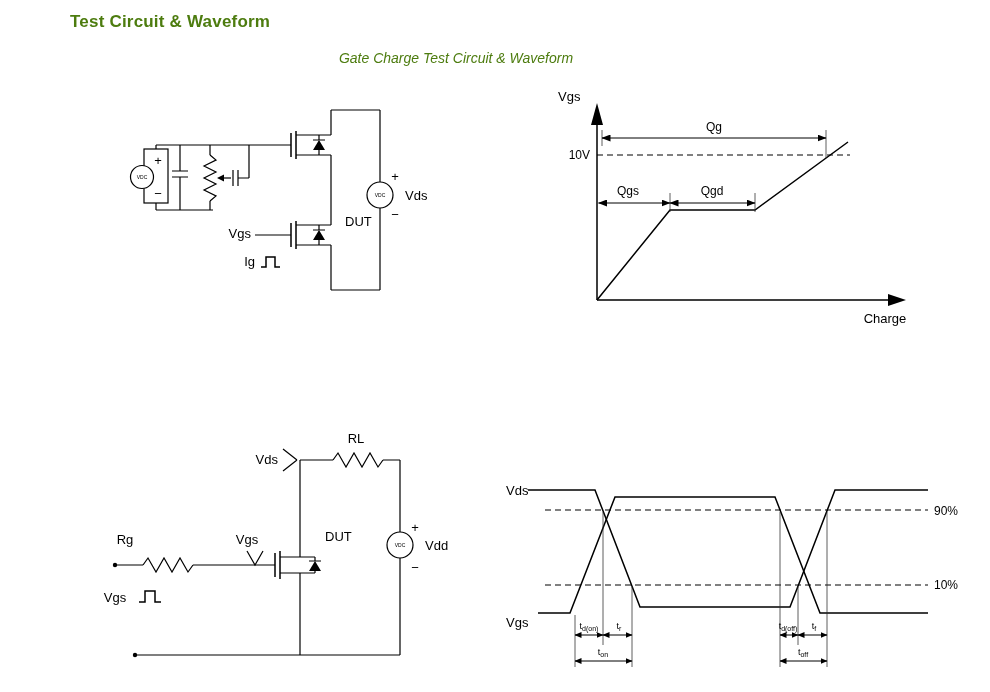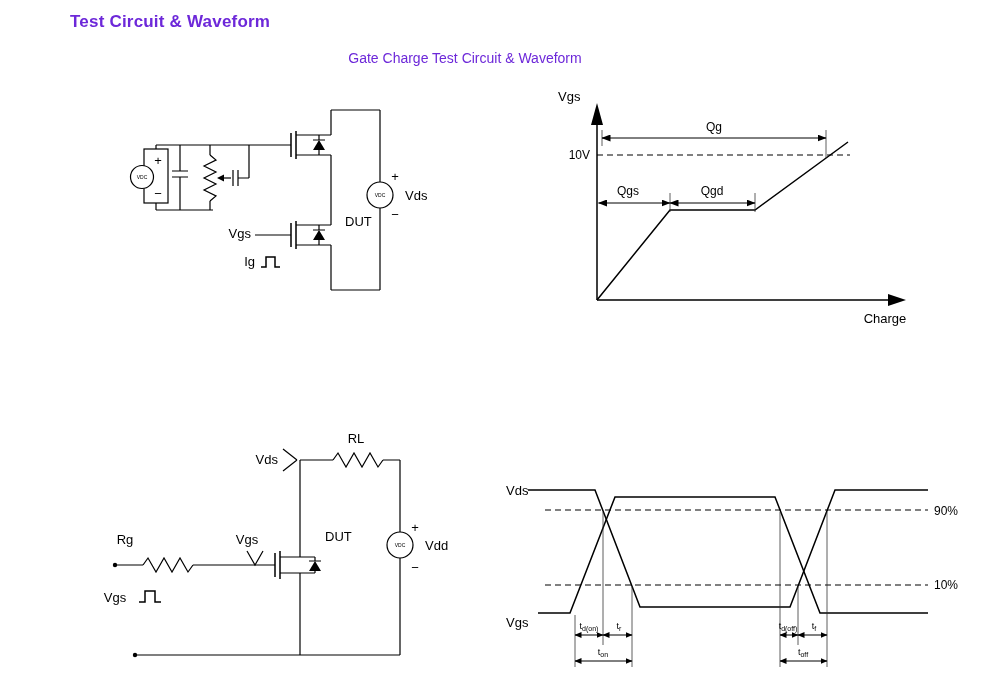--- a/index.html
+++ b/index.html
@@ -1,25 +1,25 @@
 <!DOCTYPE html>
 <html><head>
 <meta charset="utf-8">
 <style>
   * { box-sizing: border-box; }
   body { margin: 0; background: #ffffff; }
   .page {
     position: relative; width: 990px; height: 692px;
-    background: #ffffff; color: #6d28d9;
+    background: #ffffff; color: #4d7c0f;
     font-family: "Liberation Sans", sans-serif; overflow: hidden;
   }
   .main-title { position: absolute; left: 70px; top: 12px; margin: 0;
     font-size: 17px; font-weight: bold; letter-spacing: .2px; }
   .section-title { position: absolute; font-size: 14px; text-align: center; }
-  #gc-title { left: 230px; top: 50px; width: 470px; }
+  #gc-title { left: 221px; top: 50px; width: 470px; font-style: italic; }
   #rs-title { left: 266px; top: 402px; width: 470px; }
   svg.fig { position: absolute; overflow: visible; }
   #gc-circuit { left: 115px; top: 85px; }
   #gc-wave    { left: 540px; top: 85px; }
   #rs-circuit { left: 95px;  top: 420px; }
   #rs-wave    { left: 480px; top: 455px; }
   .wire  { stroke: #000; stroke-width: 1.2; fill: none; }
   .wire2 { stroke: #000; stroke-width: 1.5; fill: none; }
   .dash  { stroke: #000; stroke-width: 1; fill: none; stroke-dasharray: 6 4; }
   .thin  { stroke: #2a2a2a; stroke-width: .75; fill: none; }

